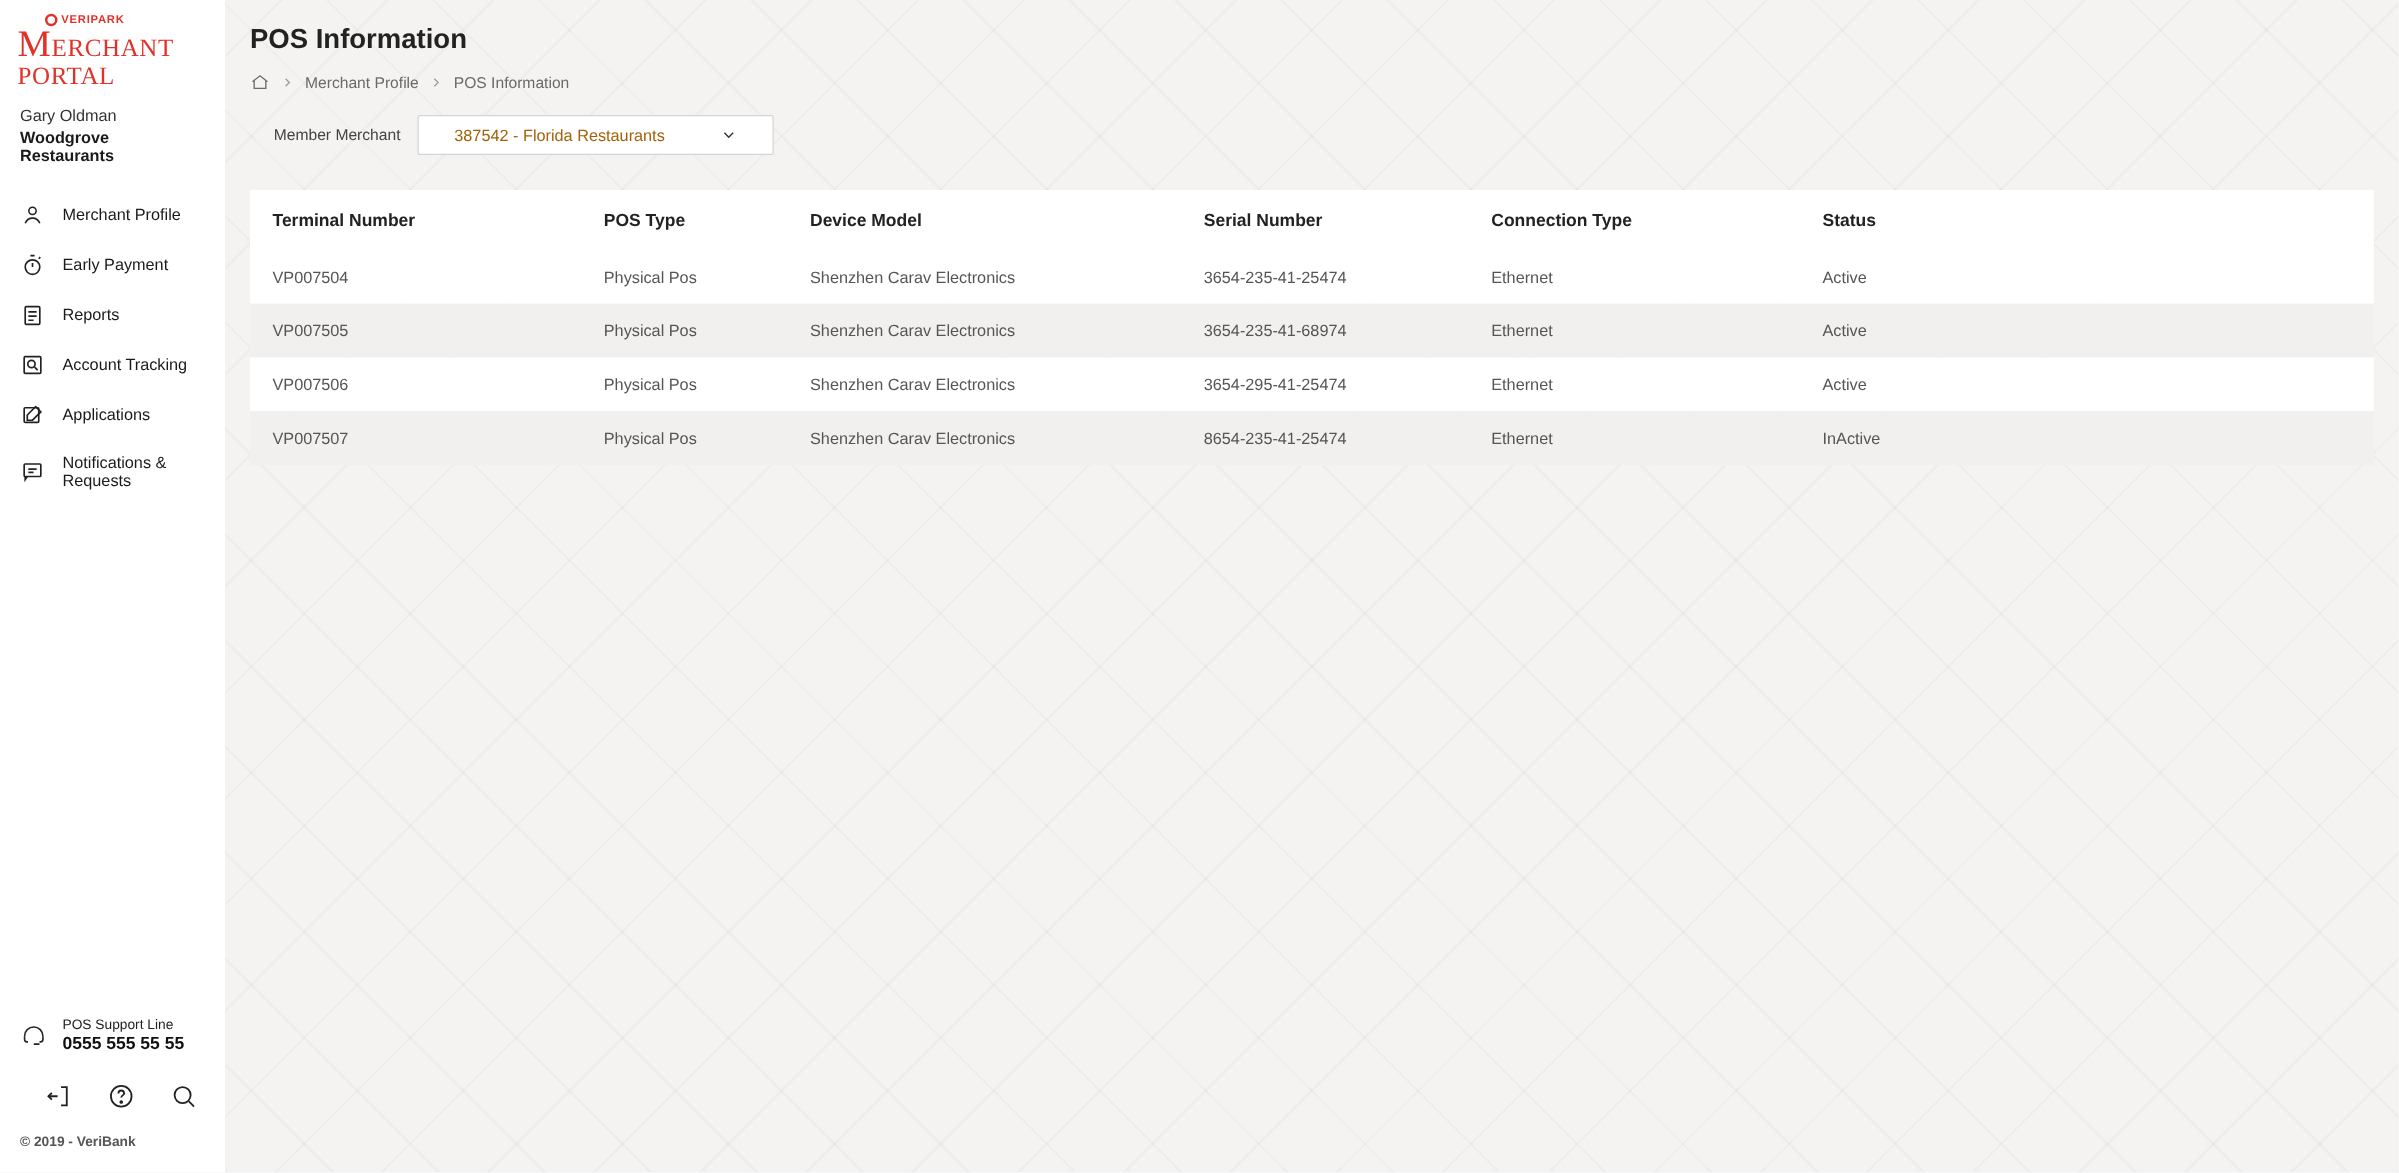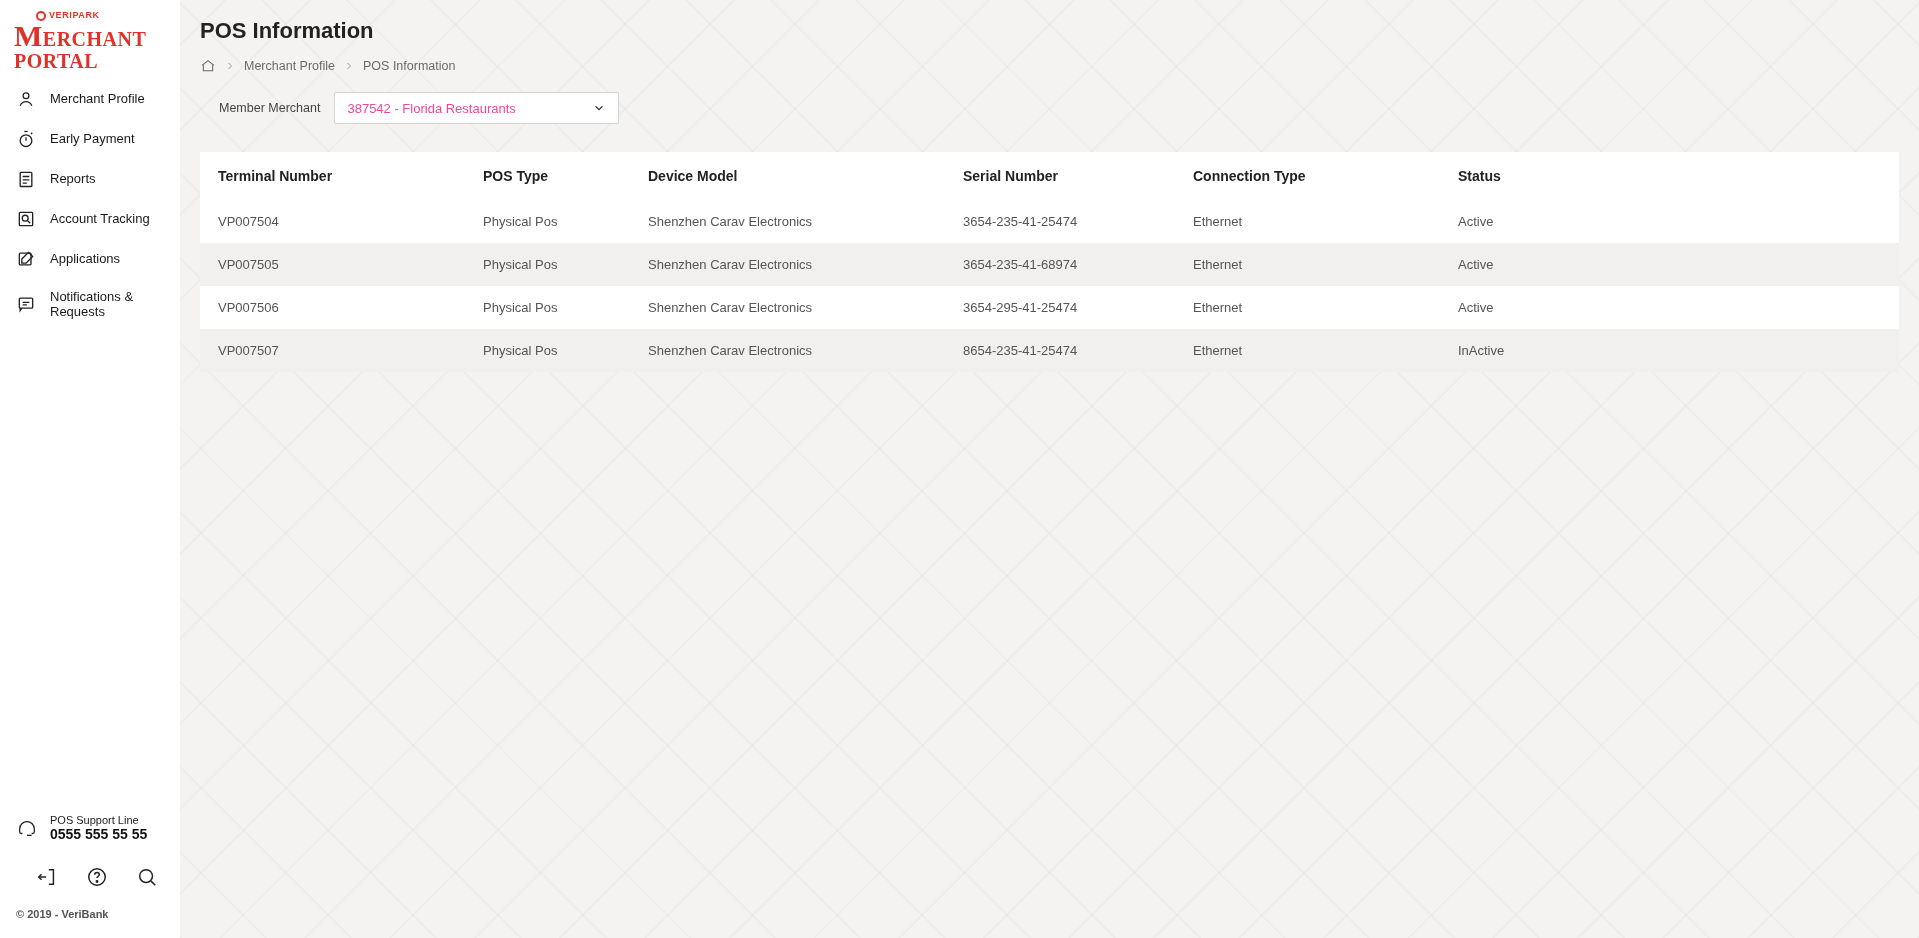--- a/index.html
+++ b/index.html
@@ -27,21 +27,21 @@
     color: #e1322a;
     font-size: 9px;
     font-weight: 600;
     letter-spacing: .6px;
     margin-left: 22px;
   }
   .logo-main {
     color: #e1322a;
     font-family: Georgia, "Times New Roman", serif;
     font-size: 20px;
-    font-weight: 700;
+    font-weight: 400;
     line-height: 1;
     letter-spacing: .5px;
   }
   .logo-main .M { font-size: 30px; }
   .logo-sub .dot {
     display: inline-block;
     width: 10px; height: 10px;
     border: 2px solid #e1322a;
     border-radius: 50%;
     margin-right: 3px;
@@ -103,21 +103,21 @@
   .breadcrumb .sep { color: #9b9b9b; }
   .breadcrumb .crumb { cursor: pointer; }
   .breadcrumb .crumb.current { color: #6a6a6a; cursor: default; }
 
   .filter-row { display: flex; align-items: center; gap: 14px; margin-bottom: 28px; margin-left: 19px; }
   .filter-label { font-size: 12.5px; color: #444; }
   .select {
     display: flex; align-items:center; justify-content: space-between;
     width: 285px; height: 32px;
     background: #fff; border: 1px solid #d5d5d5; border-radius: 2px;
-    padding: 0 12px; font-size: 13px; color: #ec4899;
+    padding: 0 28px; font-size: 13px; color: #a16207;
     cursor: pointer;
   }
   .select .chev { width: 14px; height: 14px; }
 
   
   .table {
     width: 100%;
     background: transparent;
   }
   .thead {
@@ -149,20 +149,24 @@
 </style>
 </head>
 <body>
 
 <aside class="sidebar">
   <div class="logo-wrap">
     <div class="logo-sub"><span class="dot"></span><span>VERIPARK</span></div>
     <div class="logo-main"><span class="M">M</span><span>ERCHANT PORTAL</span></div>
   </div>
 
+  <div class="user-block">
+    <div class="user-name">Gary Oldman</div>
+    <div class="user-org">Woodgrove Restaurants</div>
+  </div>
 
   <ul class="nav">
     <li class="nav-item">
       <span class="ico">
         <svg viewBox="0 0 24 24" width="20" height="20" fill="none" stroke="#222" stroke-width="1.5">
             <circle cx="12" cy="8" r="3.5"></circle>
             <path d="M5 20c1.5-4 5-5 7-5s5.5 1 7 5"></path>
           </svg>
       </span>
       <span class="label">Merchant Profile</span>

